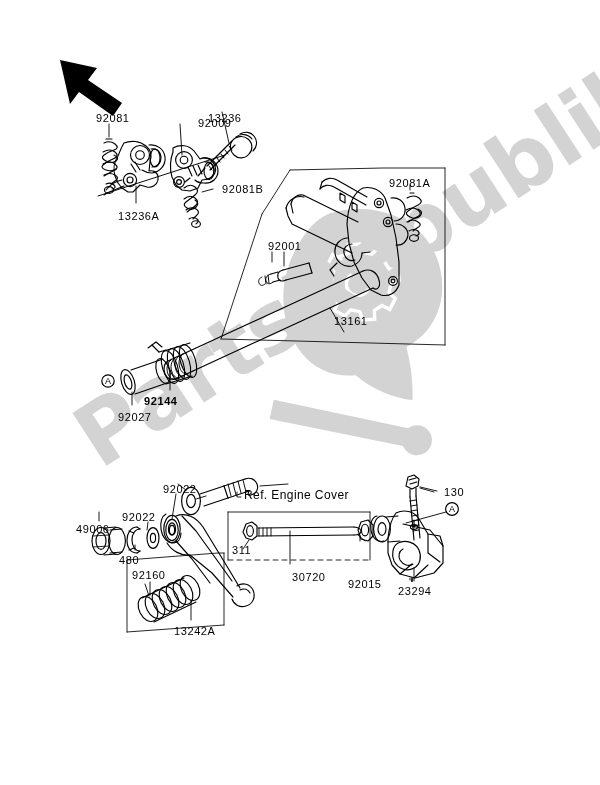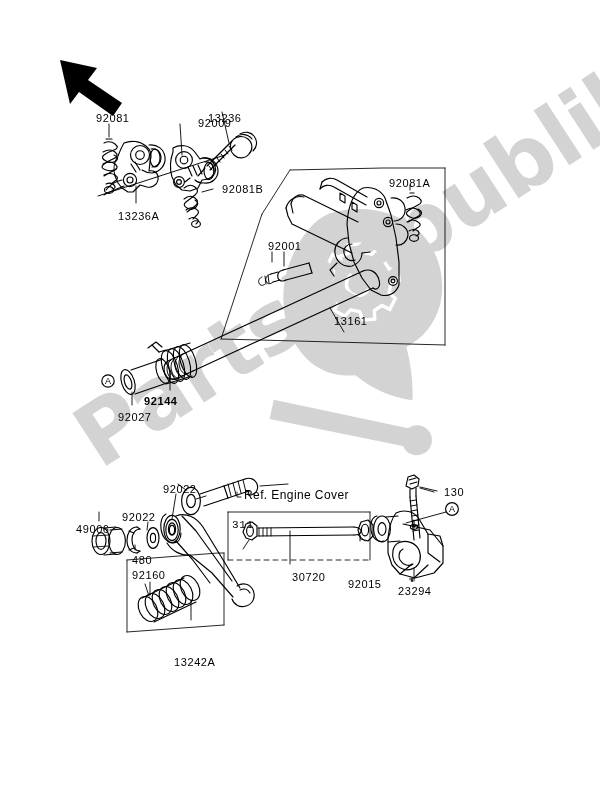--- a/index.html
+++ b/index.html
@@ -485,25 +485,25 @@
     <div class="lbl" style="left:222px; top:184px;">92081B</div>
     <div class="lbl" style="left:118px; top:211px;">13236A</div>
     <div class="lbl" style="left:389px; top:178px;text-align:right;">92081A</div>
     <div class="lbl" style="left:268px; top:241px;">92001</div>
     <div class="lbl" style="left:334px; top:316px;">13161</div>
     <div class="lbl" style="left:144px; top:396px;font-weight:bold;">92144</div>
     <div class="lbl" style="left:118px; top:412px;">92027</div>
     <div class="lbl" style="left:163px; top:484px;">92022</div>
     <div class="lbl" style="left:122px; top:512px;">92022</div>
     <div class="lbl" style="left:76px;  top:524px;text-align:center;">49006</div>
-    <div class="lbl" style="left:132px; top:555px;">480</div>
+    <div class="lbl" style="left:119px; top:555px;">480</div>
     <div class="lbl" style="left:132px; top:570px;">92160</div>
-    <div class="lbl" style="left:174px; top:626px;margin-top:31px;">13242A</div>
+    <div class="lbl" style="left:174px; top:626px;">13242A</div>
     <div class="lbl sm" style="left:244px; top:489px;">Ref. Engine Cover</div>
-    <div class="lbl" style="left:232px; top:520px;font-family:Liberation Mono, monospace;">311</div>
+    <div class="lbl" style="left:232px; top:545px;">311</div>
     <div class="lbl" style="left:292px; top:572px;">30720</div>
     <div class="lbl" style="left:348px; top:540px;margin-top:39px;">92015</div>
     <div class="lbl" style="left:444px; top:487px;">130</div>
     <div class="lbl" style="left:398px; top:586px;">23294</div>
 
     <div class="lbl sm" style="left:105px; top:377px;font-size:9px;">A</div>
     <div class="lbl sm" style="left:449px; top:505px;font-size:9px;">A</div>
   </div>
 
 </div>

